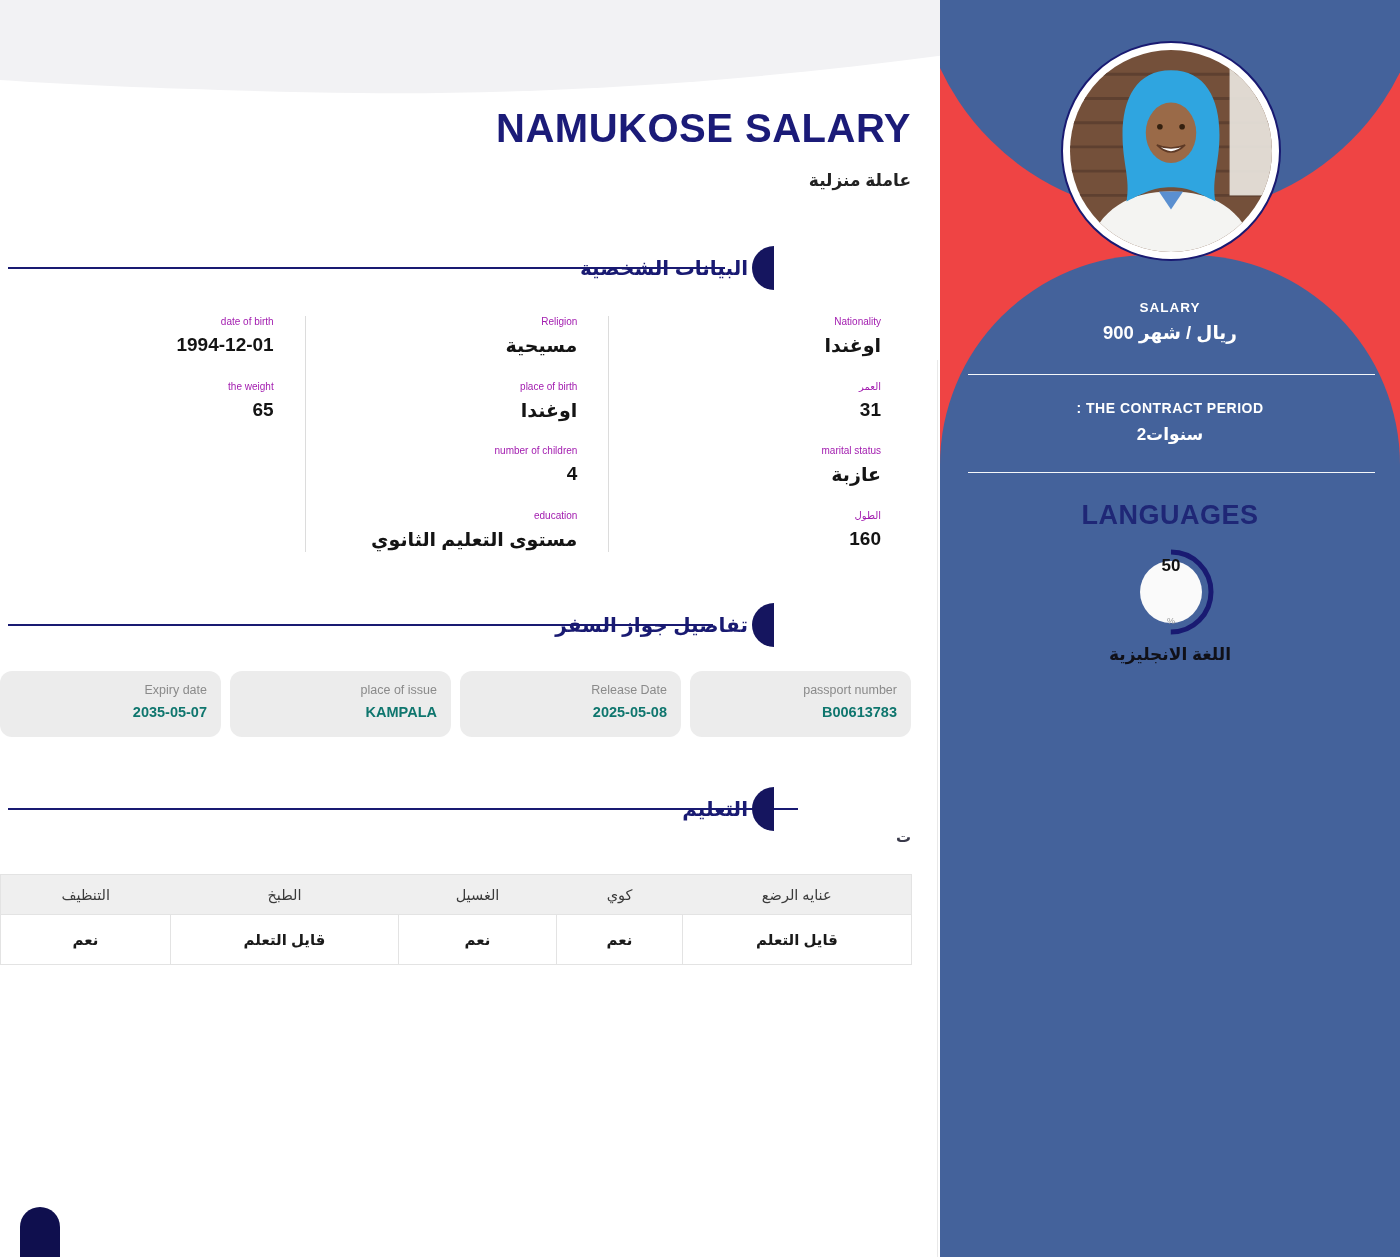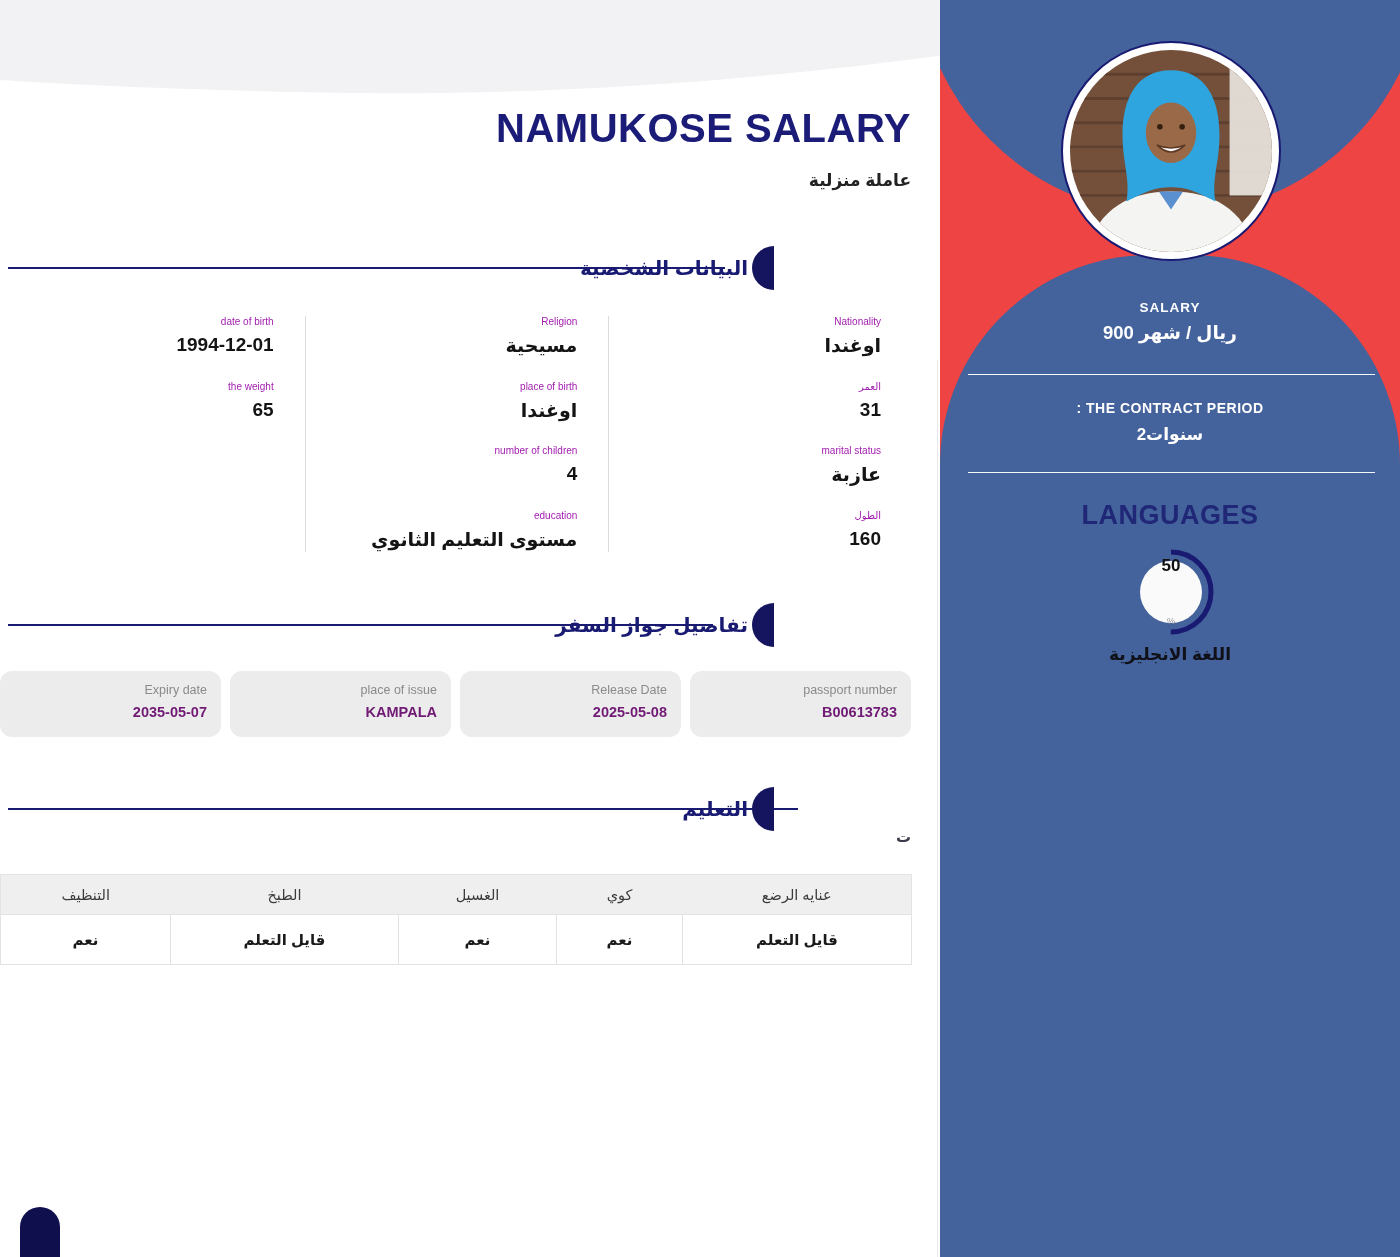--- a/index.html
+++ b/index.html
@@ -35,21 +35,21 @@
   .pcell { padding:4px 30px 0 8px; text-align:right; }
   .field-label { font-size:10px; color:#a21caf; margin-bottom:7px; }
   .field-value { font-size:19px; font-weight:bold; color:#141414; }
   .vline { position:absolute; top:316px; height:236px; width:1px; background:#DCDCDC; }
   .vline1 { left:305px; } .vline2 { left:608px; }
 
   
   .cards { position:absolute; left:0; top:671px; width:911px; display:flex; gap:9px; direction:rtl; }
   .card { width:221px; height:66px; background:#ECECEC; border-radius:12px; padding:12px 14px 0 10px; text-align:right; }
   .card-label { font-size:12.5px; color:#8A8A8A; margin-bottom:7px; }
-  .card-value { font-size:14.5px; font-weight:bold; color:#701a75; }
+  .card-value { font-size:14.5px; font-weight:bold; color:#0f766e; }
 
   
   .skills-note { position:absolute; right:489px; top:828px; font-size:15px; font-weight:bold; color:#3A3A4A; direction:rtl; }
   .skills-table { position:absolute; left:0; top:874px; width:911px; border-collapse:collapse; direction:rtl; table-layout:fixed; }
   .skills-table thead tr { border:1px solid #E3E3E3; }
   .skills-table th { background:#EFEFEF; height:40px; font-size:14.5px; font-weight:500; color:#3A3A3A; text-align:center; }
   .skills-table td { border:1px solid #E3E3E3; height:50px; font-size:15px; font-weight:bold; color:#1A1A1A; text-align:center; }
 
   
   .sidebar { position:absolute; left:940px; top:0; width:460px; height:1257px; background:#ef4444; overflow:hidden; }

